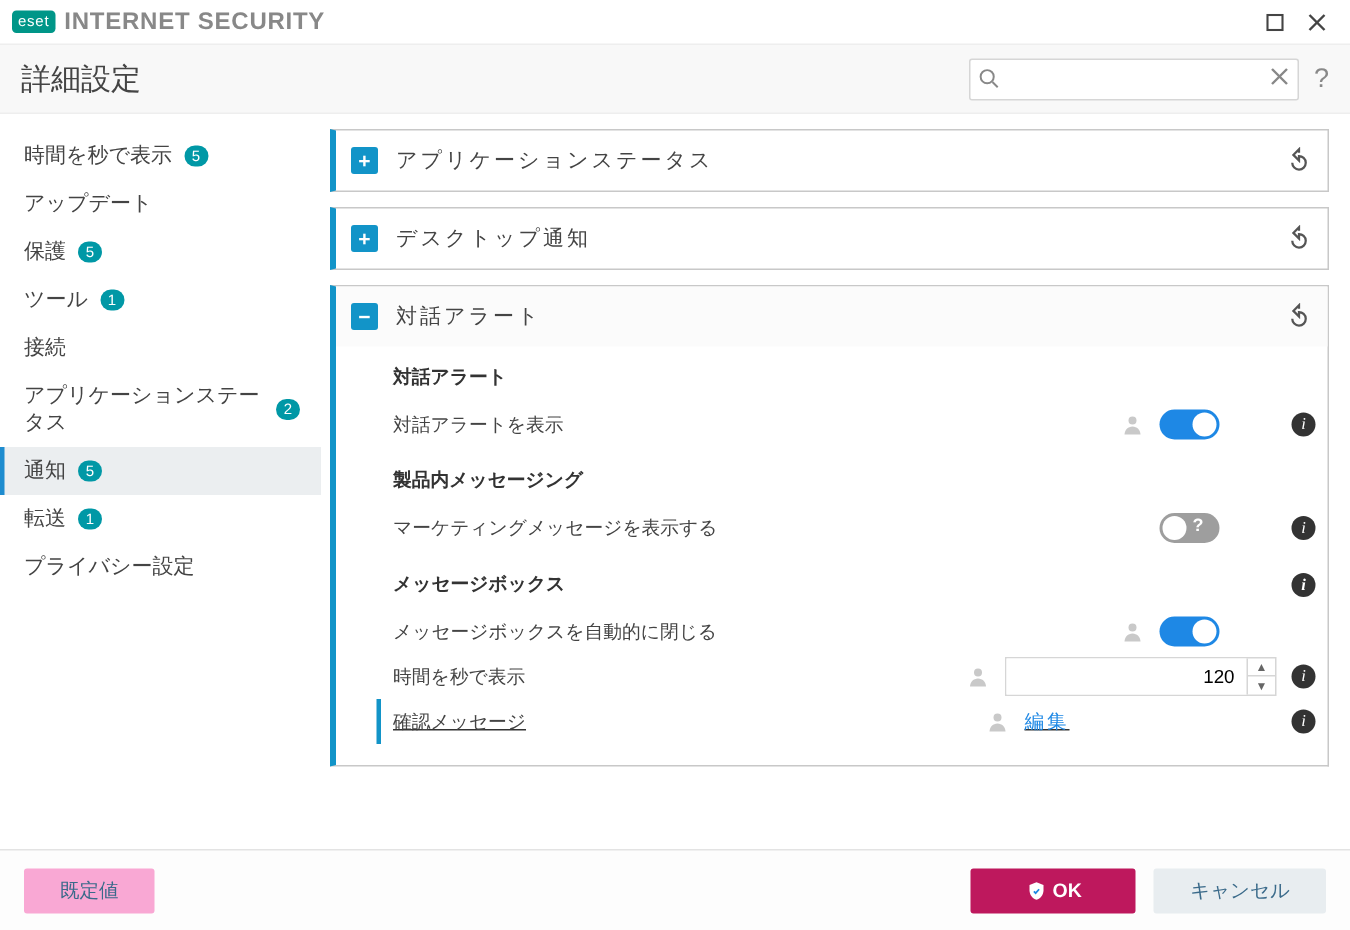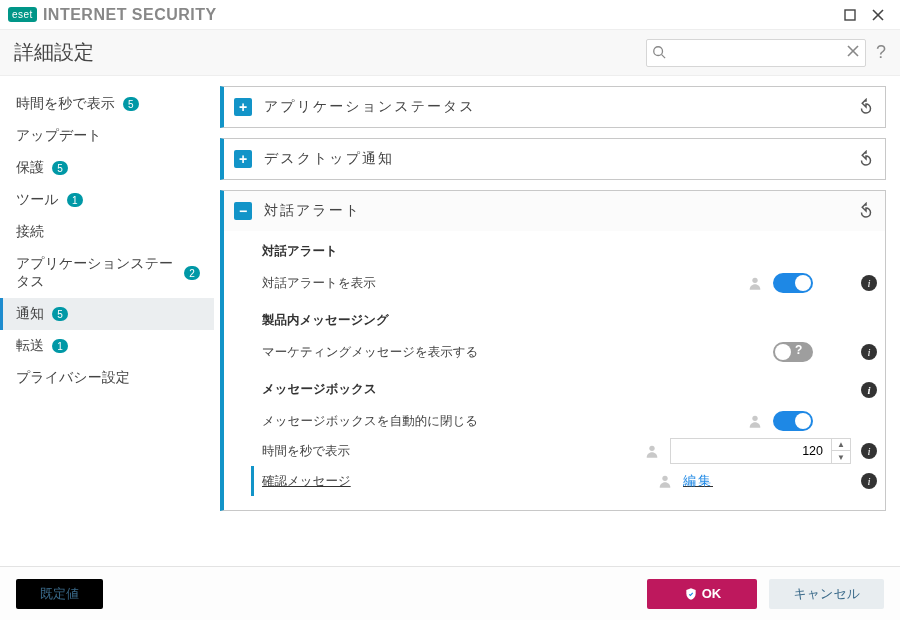--- a/index.html
+++ b/index.html
@@ -66,21 +66,21 @@
   .spinwrap { display:flex; border:1px solid var(--border); height:26px; }
   .spinwrap input { width:160px; border:none; text-align:right; padding:0 8px; font-size:12.5px; outline:none;}
   .spinbtns { display:flex; flex-direction:column; border-left:1px solid var(--border);}
   .spinbtns div { width:18px; height:12px; display:flex; align-items:center; justify-content:center; font-size:8px; color:#666; cursor:pointer;}
   .spinbtns div:first-child { border-bottom:1px solid var(--border);}
   .link { color:#1e88e5; cursor:pointer; font-size:13px; letter-spacing:2px;}
   
   .footer { height:54px; border-top:1px solid #e3e3e3; background:#fdfdfd; display:flex; align-items:center; padding:0 16px; gap:12px;}
   .footer .spacer { flex:1;}
   .btn { height:30px; padding:0 24px; border:none; border-radius:2px; cursor:pointer; font-size:13px; display:flex; align-items:center; justify-content:center; gap:4px;}
-  .btn-default { background:#000000; color:#3a6a8a; }
+  .btn-default { background:#f9a8d4; color:#3a6a8a; }
   .btn-primary { background:#be185d; color:#fff; min-width:110px; font-weight:bold;}
   .btn-cancel { background:#e8edf0; color:#3a6a8a; min-width:110px;}
   svg { display:block; }
 </style>
 </head>
 <body>
 
 <div class="titlebar">
   <span class="brand-badge">eset</span>
   <span class="brand-title">INTERNET SECURITY</span>

